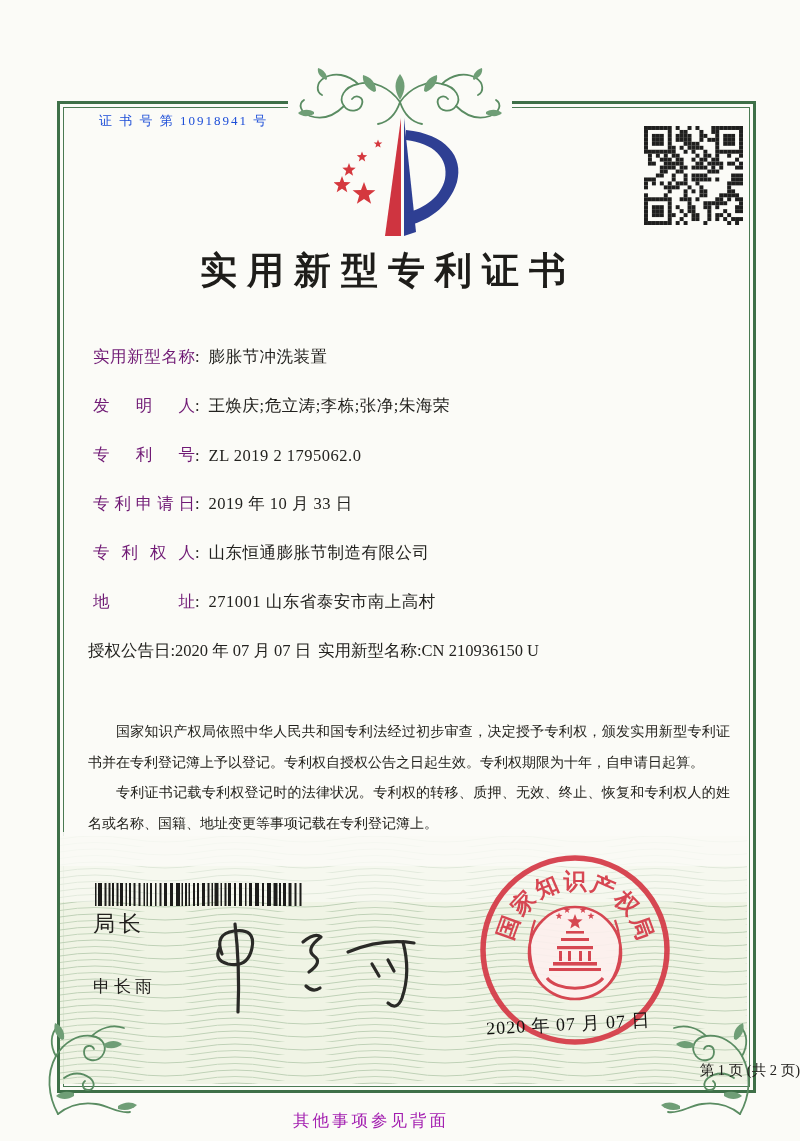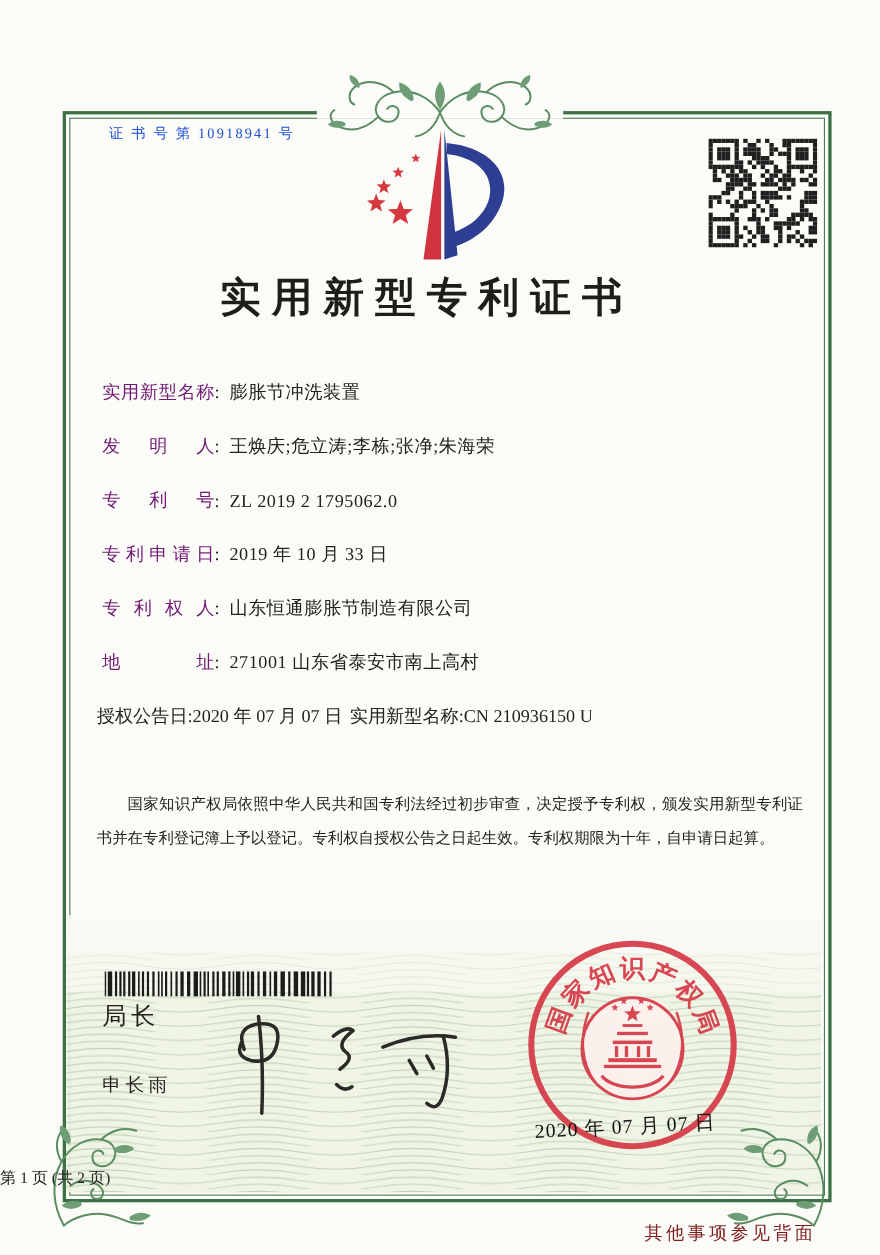--- a/index.html
+++ b/index.html
@@ -45,22 +45,22 @@
   .signer-title{left:93px;top:909px;font-size:22px;letter-spacing:4px;}
   .signer-name{left:93px;top:975px;font-size:17px;letter-spacing:4px;}
   .sig-svg{left:200px;top:912px;}
   
   .seal-svg{left:473px;top:850px;}
   .seal-date{
     left:486px;top:1012px;width:170px;font-size:18px;letter-spacing:1px;
     color:#121210;transform:rotate(-3deg);white-space:nowrap;
   }
   
-  .page-info{left:0;width:800px;top:1061px;text-align:left;font-size:14.5px;}
-  .back-note{left:0;width:742px;top:1110px;text-align:right;font-size:16.5px;letter-spacing:3px;color:#7f1d1d;}
+  .page-info{left:0;width:800px;top:1061px;text-align:right;font-size:14.5px;}
+  .back-note{left:0;width:742px;top:1110px;text-align:center;font-size:16.5px;letter-spacing:3px;color:#a21caf;}
   .barcode-svg{left:95px;top:883px;}
   .qr-svg{left:644px;top:126px;}
   .logo-svg{left:334px;top:102px;}
   .orn-top{left:278px;top:62px;}
   .orn-bl{left:34px;top:1018px;}
   .orn-br{left:652px;top:1018px;transform:scaleX(-1);}
 </style>
 </head>
 <body>
 
@@ -501,20 +501,21 @@
 
 <div class="abs grant-row">
   <span>授权公告日</span><span class="colon">:</span><span>2020 年 07 月 07 日</span>
   <span class="pair2">
     <span>实用新型名称</span><span class="colon">:</span><span>CN 210936150 U</span>
   </span>
 </div>
 
 <div class="abs paras">
   <p>国家知识产权局依照中华人民共和国专利法经过初步审查，决定授予专利权，颁发实用新型专利证书并在专利登记簿上予以登记。专利权自授权公告之日起生效。专利权期限为十年，自申请日起算。</p>
+  <p>专利证书记载专利权登记时的法律状况。专利权的转移、质押、无效、终止、恢复和专利权人的姓名或名称、国籍、地址变更等事项记载在专利登记簿上。</p>
 </div>
 
 <svg class="abs barcode-svg" id="barcode-svg" width="208" height="23">
     <rect x="0.0" y="0" width="1.5" height="23" fill="#1c1c1a"></rect>
     <rect x="3.0" y="0" width="4" height="23" fill="#1c1c1a"></rect>
     <rect x="9.5" y="0" width="2" height="23" fill="#1c1c1a"></rect>
     <rect x="13.5" y="0" width="2" height="23" fill="#1c1c1a"></rect>
     <rect x="17.0" y="0" width="2" height="23" fill="#1c1c1a"></rect>
     <rect x="21.5" y="0" width="2" height="23" fill="#1c1c1a"></rect>
     <rect x="25.0" y="0" width="3" height="23" fill="#1c1c1a"></rect>

